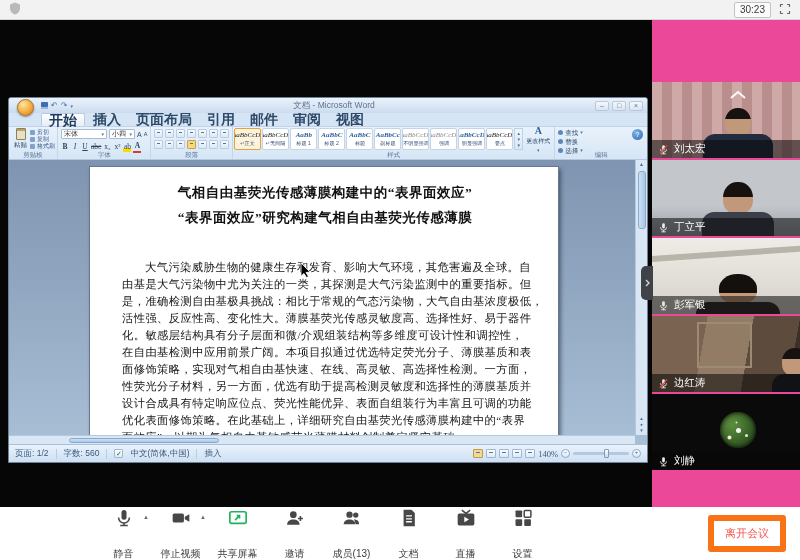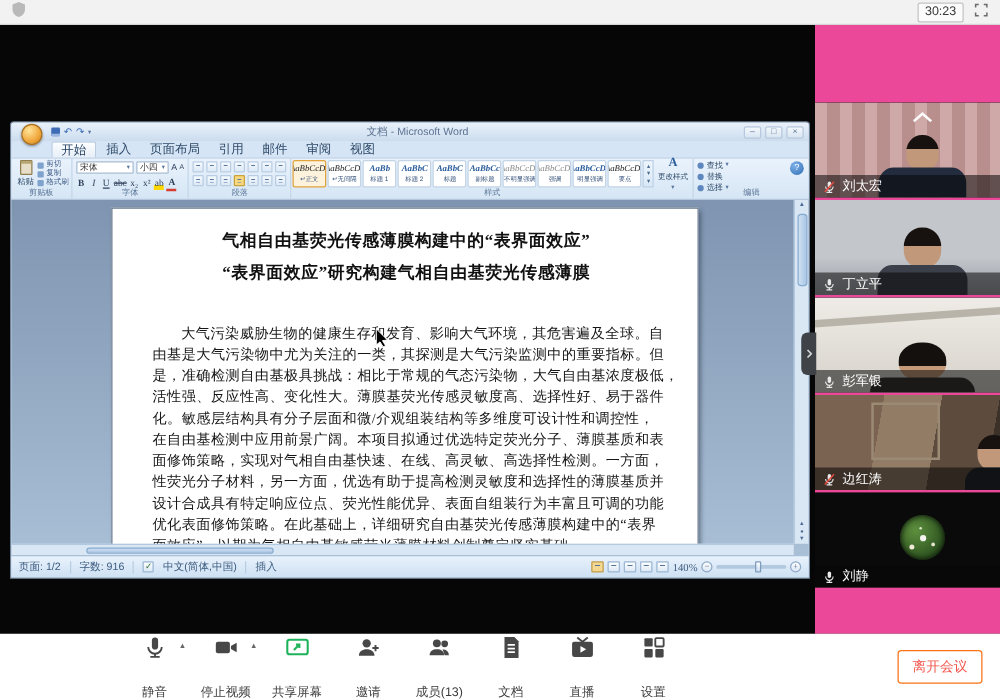--- a/index.html
+++ b/index.html
@@ -26,21 +26,21 @@
           background:radial-gradient(circle at 35% 30%,#ffe49a,#f0a73c 60%,#c87f1e);
           border:1px solid #a96f1f;box-shadow:0 1px 2px rgba(0,0,0,.4);}
   .qat{margin-left:28px;display:flex;gap:3px;align-items:center;color:#3e6db5;font-size:8px;line-height:8px;}
   .qsave{width:7px;height:7px;background:#3e6db5;border-radius:1px;box-shadow:inset 0 -2px 0 #9db9e0;}
   .wtitle-text{flex:1;text-align:center;white-space:nowrap;}
   .winbtns{display:flex;gap:3px;}
   .winbtn{width:14px;height:10px;display:flex;align-items:center;justify-content:center;font-size:7px;
           color:#5d7291;border:1px solid #b9c8dc;border-radius:2px;background:linear-gradient(#f4f8fc,#d8e5f2);}
   .wtabs{height:14px;background:#d6e5f5;display:flex;align-items:flex-end;padding-left:32px;gap:1px;
          border-bottom:1px solid #c0d2e8;flex:none;}
-  .wtab{font-size:10px;color:#2e4a68;padding:0 7px;height:13px;line-height:13px;border-radius:2px 2px 0 0;white-space:nowrap;}
+  .wtab{font-size:14px;color:#2e4a68;padding:0 7px;height:13px;line-height:13px;border-radius:2px 2px 0 0;white-space:nowrap;font-weight:bold;}
   .wtab.active{background:linear-gradient(#fdfeff,#e6eef7);border:1px solid #b8cbe0;border-bottom:none;color:#1f3b5c;}
 
   .ribbon{height:33px;background:linear-gradient(#e9f2fc,#d6e6f5);display:flex;position:relative;
           border-bottom:1px solid #b5c8dd;flex:none;}
   .rgroup{position:relative;border-right:1px solid #c4d6e8;padding:1px 2px 9px;display:flex;}
   .glabel{position:absolute;bottom:0;left:0;right:0;text-align:center;font-size:6.5px;color:#5b7698;line-height:9px;white-space:nowrap;}
   .paste{display:flex;flex-direction:column;align-items:center;justify-content:center;font-size:6.5px;color:#2e4a68;padding:0 3px;gap:1px;}
   .paste-ic{width:10px;height:12px;background:#e8dfca;border:1px solid #927f4f;border-radius:1px;box-shadow:inset 0 2px 0 #b7a76f;}
   .cliptools{display:flex;flex-direction:column;justify-content:space-between;padding:1px 0;font-size:6px;color:#44608a;}
   .cliptool{display:flex;align-items:center;gap:2px;line-height:7px;white-space:nowrap;}
@@ -173,21 +173,21 @@
 
   
   .btoolbar{position:absolute;left:0;top:507px;width:800px;height:53px;background:#ffffff;
         display:flex;align-items:center;padding:0 14px 0 95px;}
   .tbi{position:relative;width:57px;display:flex;flex-direction:column;align-items:center;
         justify-content:center;cursor:pointer;flex:none;}
   .tb-ic{height:22px;display:flex;align-items:center;color:#474747;}
   .tbi.active .tb-ic{color:#1db35a;}
   .tb-lbl{font-size:10px;color:#3d3d3d;margin-top:18px;white-space:nowrap;}
   .tb-caret{position:absolute;top:7px;right:3px;font-size:6px;color:#666;}
-  .leave-btn{margin-left:auto;border:1px solid #f97316;color:#f2564d;background:#fff;font-size:11px;
+  .leave-btn{margin-left:auto;border:6px solid #f97316;color:#f2564d;background:#fff;font-size:11px;
         padding:5px 11px;border-radius:3px;white-space:nowrap;cursor:pointer;text-align:center;}
 </style>
 </head>
 <body>
 
 <div id="app">
 
   <header class="topbar">
     <span>
       <svg width="12" height="13" viewBox="0 0 24 26">
@@ -417,21 +417,21 @@
             </span>
         </div>
         <div class="hsc">
           <span class="hsc-thumb"></span>
         </div>
       </div>
 
       <div class="sbar">
         <span>页面: 1/2</span>
         <span class="ssep"></span>
-        <span>字数: 916</span>
+        <span>字数: 560</span>
         <span class="ssep"></span>
         <span class="spell">✓</span>
         <span>中文(简体,中国)</span>
         <span class="ssep"></span>
         <span>插入</span>
         <span class="sright">
           <span class="vbtn active"></span>
           <span class="vbtn"></span>
           <span class="vbtn"></span>
           <span class="vbtn"></span>

